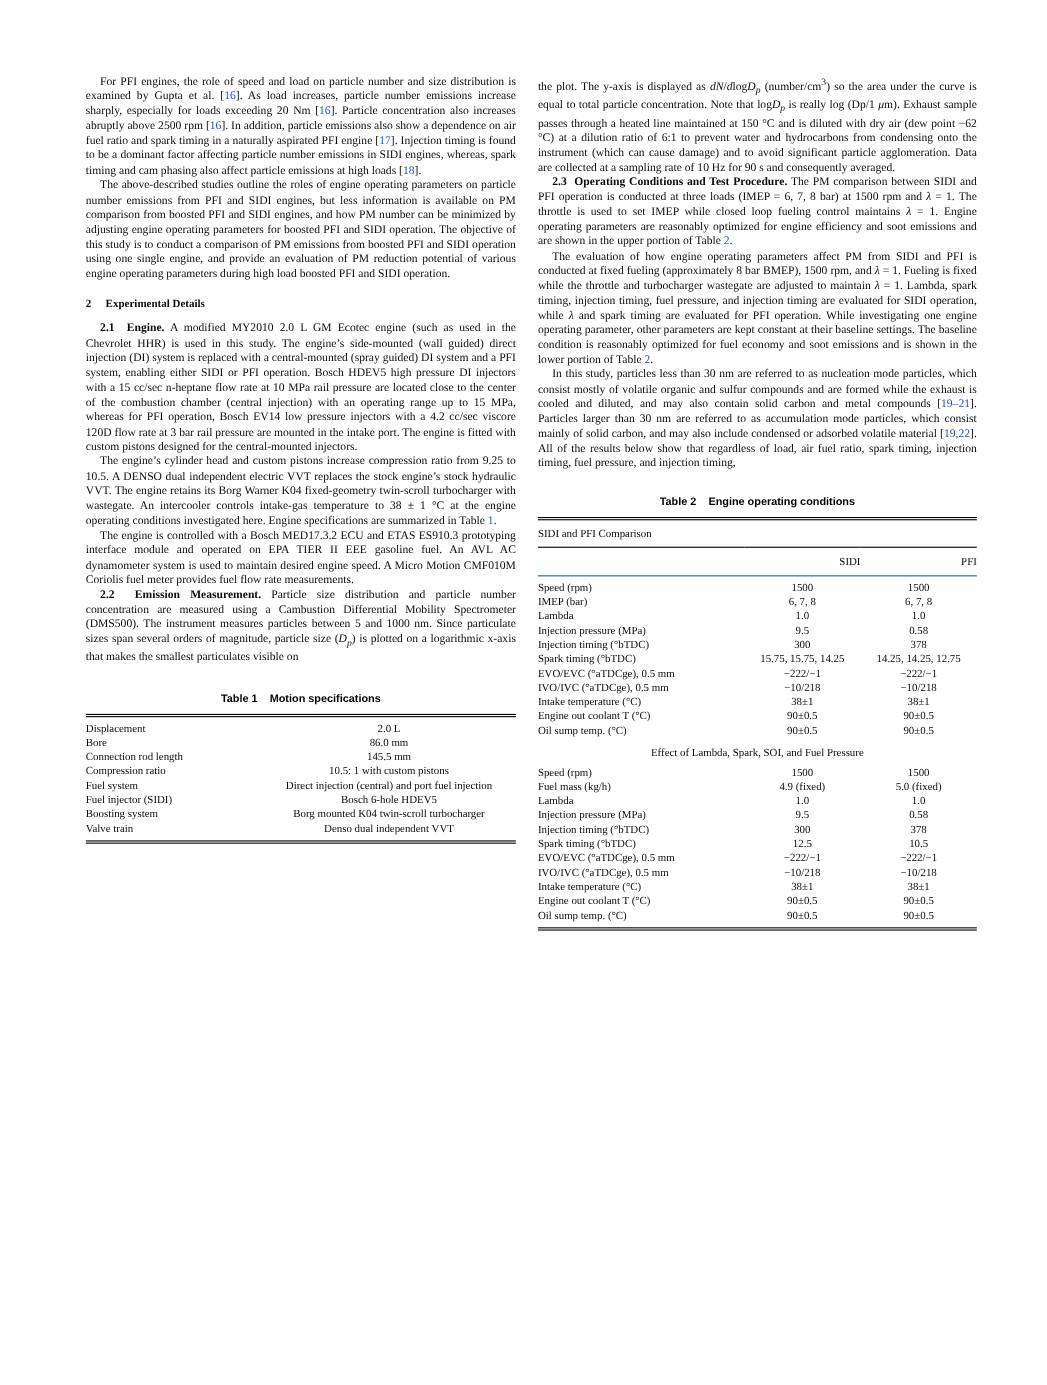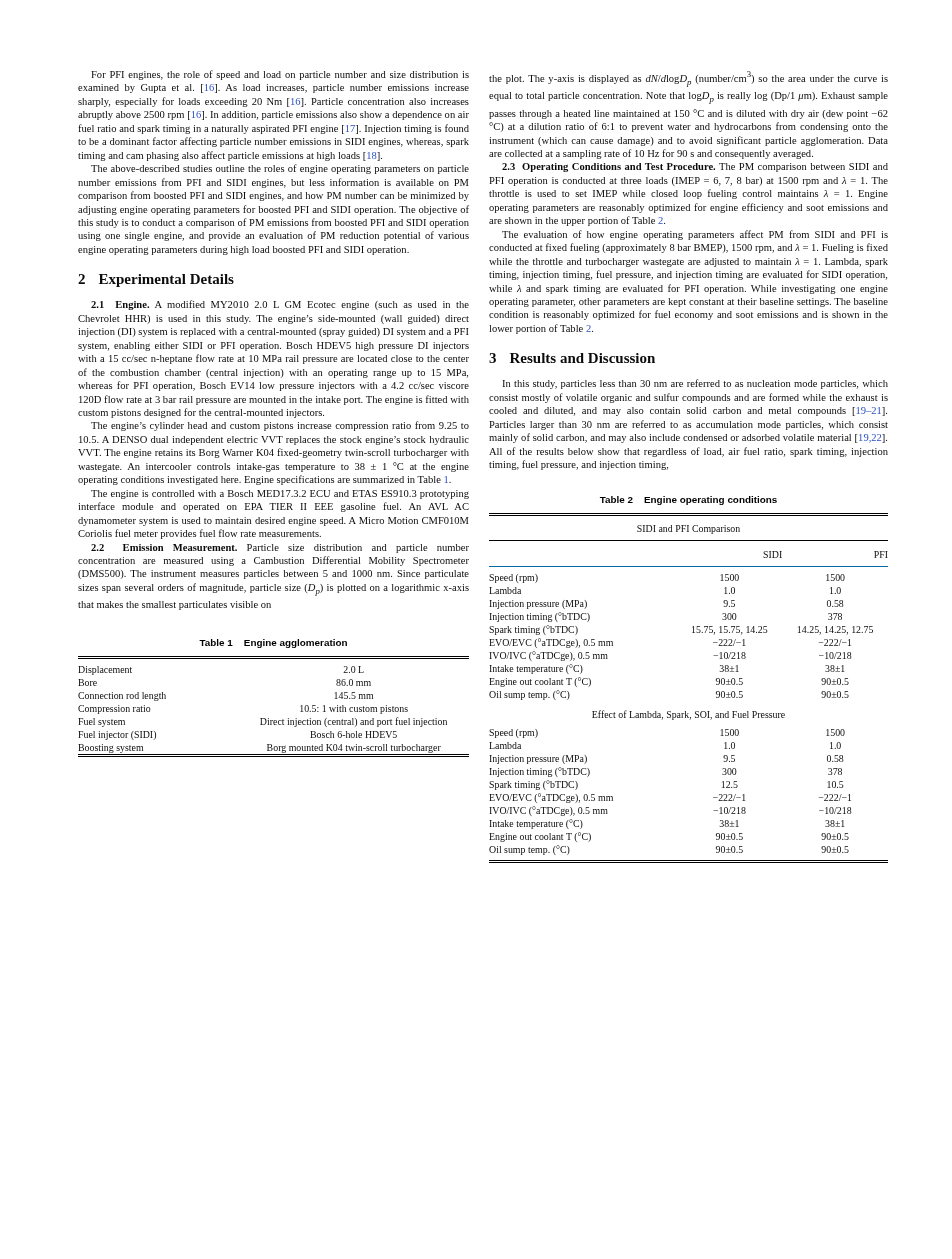--- a/index.html
+++ b/index.html
@@ -5,38 +5,38 @@
   html,body{margin:0;padding:0;background:#ffffff;}
   .page{position:relative;width:952px;height:1034px;background:#ffffff;overflow:hidden;
         font-family:"Liberation Serif",serif;color:#0b0b0b;}
   .col{position:absolute;top:68px;}
   .col-left{left:78px;width:391px;}
   .col-right{left:489px;width:399px;}
   p.body{margin:0;font-size:10.55px;line-height:13.45px;text-align:justify;}
   .indent{text-indent:13px;}
   .gap-22{margin-top:28px;}
   .gap-23{margin-top:20px;}
-  .sec-head{margin:15px 0 10px 0;font-size:15px;font-weight:bold;font-family:"Liberation Serif",serif;}
+  .sec-head{margin:15px 0 10px 0;font-size:10px;font-weight:bold;font-family:"Liberation Serif",serif;}
   .sec-head .sec-num{margin-right:13px;}
   .ref{color:#2b50c6;}
   .tablewrap{margin-top:25px;}
   .t2wrap{margin-top:22px;}
   .caption{text-align:center;font-family:"Liberation Sans",sans-serif;font-weight:bold;
            font-size:9.9px;margin-bottom:8px;color:#000;}
   .caption .cap-label{margin-right:11px;}
   .dblrule{border-top:1px solid #000;border-bottom:1px solid #000;height:1px;}
   table{width:100%;border-collapse:collapse;font-size:9.9px;line-height:13px;color:#0b0b0b;}
   td{padding:0;vertical-align:top;}
   .spec td.lbl{text-align:left;width:41%;}
   .spec td.val{text-align:center;width:59%;}
   .spec tr.first td{padding-top:4px;}
   .spec tr.last td{padding-bottom:4px;}
   .ops td.lbl{text-align:left;width:47%;}
   .ops td.v{text-align:center;width:26.5%;}
-  .ops tr.grp td{text-align:center;padding:6px 0 5px 0;border-bottom:1px solid #000;}
+  .ops tr.grp td{text-align:left;padding:6px 0 5px 0;border-bottom:1px solid #000;}
   .ops tr.colhead td{text-align:right;padding:7px 0 5px 0;border-bottom:1px solid #0369a1;}
   .ops tr.grp2 td{text-align:center;padding:3px 0 1px 0;}
   .ops tr.first td{padding-top:4px;}
   .ops tr.last td{padding-bottom:4px;}
   .footer{position:absolute;left:78px;top:1180px;width:810px;display:flex;
           justify-content:center;align-items:baseline;
           font-family:"Liberation Sans",sans-serif;font-size:11.4px;color:#000;}
   .footer .strong{font-weight:bold;}
   .footer .sep{margin:0 6px;}
   .corner-mark{position:absolute;left:14px;top:1238px;width:13px;height:14px;background:#000;
@@ -50,21 +50,21 @@
   <div class="col col-left">
     <p class="body indent">For PFI engines, the role of speed and load on particle number and size distribution is examined by Gupta et al. [<span class="ref">16</span>]. As load increases, particle number emissions increase sharply, especially for loads exceeding 20 Nm [<span class="ref">16</span>]. Particle concentration also increases abruptly above 2500 rpm [<span class="ref">16</span>]. In addition, particle emissions also show a dependence on air fuel ratio and spark timing in a naturally aspirated PFI engine [<span class="ref">17</span>]. Injection timing is found to be a dominant factor affecting particle number emissions in SIDI engines, whereas, spark timing and cam phasing also affect particle emissions at high loads [<span class="ref">18</span>].</p>
     <p class="body indent">The above-described studies outline the roles of engine operating parameters on particle number emissions from PFI and SIDI engines, but less information is available on PM comparison from boosted PFI and SIDI engines, and how PM number can be minimized by adjusting engine operating parameters for boosted PFI and SIDI operation. The objective of this study is to conduct a comparison of PM emissions from boosted PFI and SIDI operation using one single engine, and provide an evaluation of PM reduction potential of various engine operating parameters during high load boosted PFI and SIDI operation.</p>
     <h2 class="sec-head"><span class="sec-num">2</span><span class="sec-title">Experimental Details</span></h2>
     <p class="body indent"><b>2.1&nbsp;&nbsp;Engine.</b> A modified MY2010 2.0 L GM Ecotec engine (such as used in the Chevrolet HHR) is used in this study. The engine’s side-mounted (wall guided) direct injection (DI) system is replaced with a central-mounted (spray guided) DI system and a PFI system, enabling either SIDI or PFI operation. Bosch HDEV5 high pressure DI injectors with a 15 cc/sec n-heptane flow rate at 10 MPa rail pressure are located close to the center of the combustion chamber (central injection) with an operating range up to 15 MPa, whereas for PFI operation, Bosch EV14 low pressure injectors with a 4.2 cc/sec viscore 120D flow rate at 3 bar rail pressure are mounted in the intake port. The engine is fitted with custom pistons designed for the central-mounted injectors.</p>
     <p class="body indent">The engine’s cylinder head and custom pistons increase compression ratio from 9.25 to 10.5. A DENSO dual independent electric VVT replaces the stock engine’s stock hydraulic VVT. The engine retains its Borg Warner K04 fixed-geometry twin-scroll turbocharger with wastegate. An intercooler controls intake-gas temperature to 38 ± 1 °C at the engine operating conditions investigated here. Engine specifications are summarized in Table <span class="ref">1</span>.</p>
     <p class="body indent">The engine is controlled with a Bosch MED17.3.2 ECU and ETAS ES910.3 prototyping interface module and operated on EPA TIER II EEE gasoline fuel. An AVL AC dynamometer system is used to maintain desired engine speed. A Micro Motion CMF010M Coriolis fuel meter provides fuel flow rate measurements.</p>
     <p class="body indent gap-22"><b>2.2&nbsp;&nbsp;Emission Measurement.</b> Particle size distribution and particle number concentration are measured using a Cambustion Differential Mobility Spectrometer (DMS500). The instrument measures particles between 5 and 1000 nm. Since particulate sizes span several orders of magnitude, particle size (<i>D</i><sub><i>p</i></sub>) is plotted on a logarithmic x-axis that makes the smallest particulates visible on</p>
 
     <div class="tablewrap">
-      <div class="caption"><span class="cap-label">Table 1</span><span class="cap-title">Engine agglomeration</span></div>
+      <div class="caption"><span class="cap-label">Table 1</span><span class="cap-title">Motion specifications</span></div>
       <div class="dblrule"></div>
       <table class="spec">
           <tbody>
             <tr class="first ">
               <td class="lbl">Displacement</td>
               <td class="val">2.0 L</td>
             </tr>
             <tr>
               <td class="lbl">Bore</td>
               <td class="val">86.0 mm</td>
@@ -82,31 +82,34 @@
               <td class="val">Direct injection (central) and port fuel injection</td>
             </tr>
             <tr>
               <td class="lbl">Fuel injector (SIDI)</td>
               <td class="val">Bosch 6-hole HDEV5</td>
             </tr>
             <tr>
               <td class="lbl">Boosting system</td>
               <td class="val">Borg mounted K04 twin-scroll turbocharger</td>
             </tr>
+            <tr class="last">
+              <td class="lbl">Valve train</td>
+              <td class="val">Denso dual independent VVT</td>
+            </tr>
           </tbody>
         </table>
       <div class="dblrule"></div>
     </div>
   </div>
 
   <div class="col col-right">
     <p class="body">the plot. The y-axis is displayed as <i>dN</i>/<i>d</i>log<i>D</i><sub><i>p</i></sub> (number/cm<sup>3</sup>) so the area under the curve is equal to total particle concentration. Note that log<i>D</i><sub><i>p</i></sub> is really log (Dp/1 <i>μ</i>m). Exhaust sample passes through a heated line maintained at 150 °C and is diluted with dry air (dew point −62 °C) at a dilution ratio of 6:1 to prevent water and hydrocarbons from condensing onto the instrument (which can cause damage) and to avoid significant particle agglomeration. Data are collected at a sampling rate of 10 Hz for 90 s and consequently averaged.</p>
     <p class="body indent gap-23"><b>2.3&nbsp;&nbsp;Operating Conditions and Test Procedure.</b> The PM comparison between SIDI and PFI operation is conducted at three loads (IMEP = 6, 7, 8 bar) at 1500 rpm and <i>λ</i> = 1. The throttle is used to set IMEP while closed loop fueling control maintains <i>λ</i> = 1. Engine operating parameters are reasonably optimized for engine efficiency and soot emissions and are shown in the upper portion of Table <span class="ref">2</span>.</p>
     <p class="body indent">The evaluation of how engine operating parameters affect PM from SIDI and PFI is conducted at fixed fueling (approximately 8 bar BMEP), 1500 rpm, and <i>λ</i> = 1. Fueling is fixed while the throttle and turbocharger wastegate are adjusted to maintain <i>λ</i> = 1. Lambda, spark timing, injection timing, fuel pressure, and injection timing are evaluated for SIDI operation, while <i>λ</i> and spark timing are evaluated for PFI operation. While investigating one engine operating parameter, other parameters are kept constant at their baseline settings. The baseline condition is reasonably optimized for fuel economy and soot emissions and is shown in the lower portion of Table <span class="ref">2</span>.</p>
-    <h2 class="sec-head"><span class="sec-num">3</span><span class="sec-title">Results and Discussion</span></h2>
     <p class="body indent">In this study, particles less than 30 nm are referred to as nucleation mode particles, which consist mostly of volatile organic and sulfur compounds and are formed while the exhaust is cooled and diluted, and may also contain solid carbon and metal compounds [<span class="ref">19–21</span>]. Particles larger than 30 nm are referred to as accumulation mode particles, which consist mainly of solid carbon, and may also include condensed or adsorbed volatile material [<span class="ref">19,22</span>]. All of the results below show that regardless of load, air fuel ratio, spark timing, injection timing, fuel pressure, and injection timing,</p>
 
     <div class="t2wrap">
       <div class="caption"><span class="cap-label">Table 2</span><span class="cap-title">Engine operating conditions</span></div>
       <div class="dblrule"></div>
       <table class="ops">
           <tbody>
             <tr class="grp">
               <td class="" colspan="3">SIDI and PFI Comparison</td>
             </tr>
@@ -114,20 +117,25 @@
               <td class="lbl"></td>
               <td class="v">SIDI</td>
               <td class="v">PFI</td>
             </tr>
             <tr class="first ">
               <td class="lbl">Speed (rpm)</td>
               <td class="v">1500</td>
               <td class="v">1500</td>
             </tr>
             <tr>
+              <td class="lbl">IMEP (bar)</td>
+              <td class="v">6, 7, 8</td>
+              <td class="v">6, 7, 8</td>
+            </tr>
+            <tr>
               <td class="lbl">Lambda</td>
               <td class="v">1.0</td>
               <td class="v">1.0</td>
             </tr>
             <tr>
               <td class="lbl">Injection pressure (MPa)</td>
               <td class="v">9.5</td>
               <td class="v">0.58</td>
             </tr>
             <tr>
@@ -165,20 +173,25 @@
               <td class="v">90±0.5</td>
               <td class="v">90±0.5</td>
             </tr>
             <tr class="grp2">
               <td class="" colspan="3">Effect of Lambda, Spark, SOI, and Fuel Pressure</td>
             </tr>
             <tr class="first ">
               <td class="lbl">Speed (rpm)</td>
               <td class="v">1500</td>
               <td class="v">1500</td>
+            </tr>
+            <tr>
+              <td class="lbl">Fuel mass (kg/h)</td>
+              <td class="v">4.9 (fixed)</td>
+              <td class="v">5.0 (fixed)</td>
             </tr>
             <tr>
               <td class="lbl">Lambda</td>
               <td class="v">1.0</td>
               <td class="v">1.0</td>
             </tr>
             <tr>
               <td class="lbl">Injection pressure (MPa)</td>
               <td class="v">9.5</td>
               <td class="v">0.58</td>

